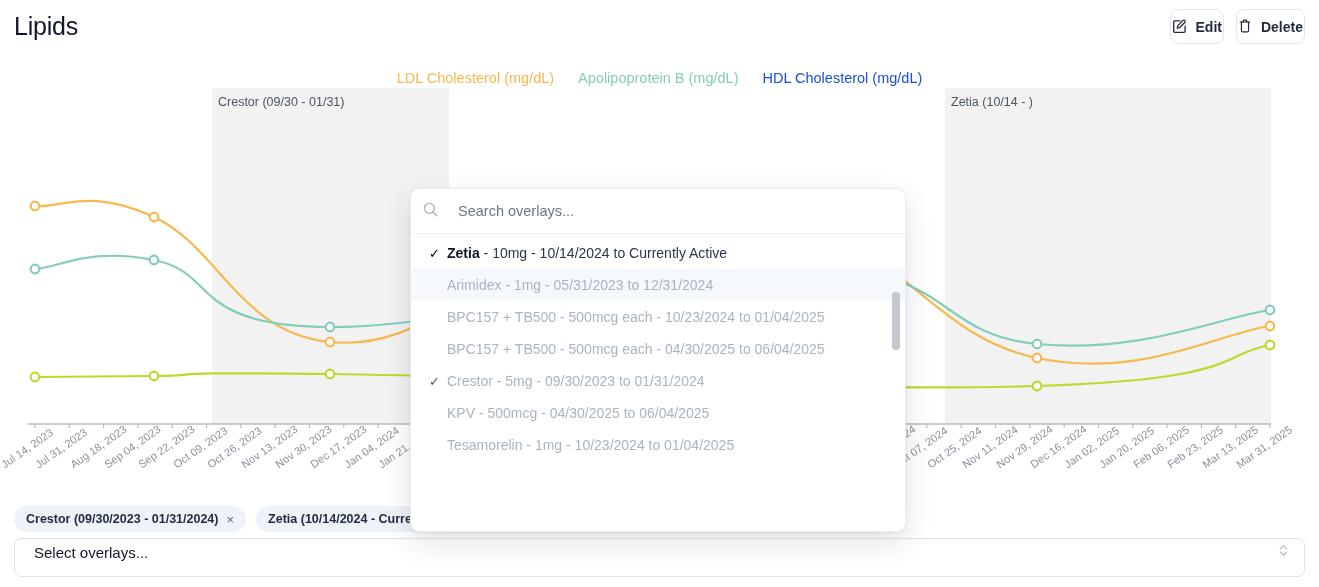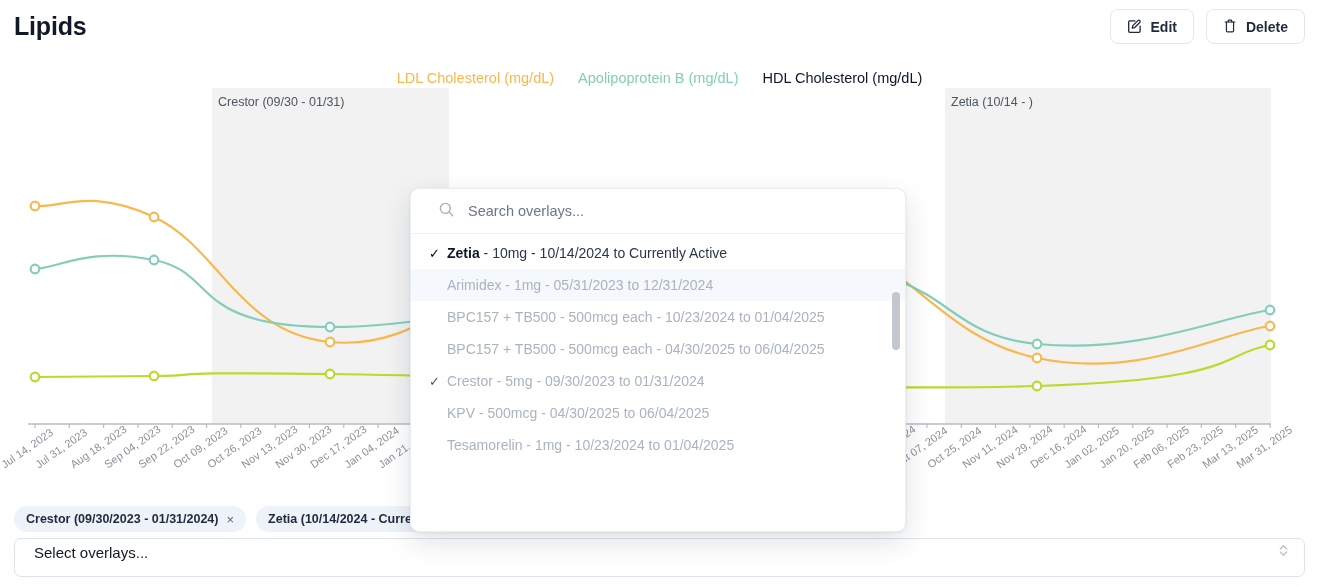--- a/index.html
+++ b/index.html
@@ -7,30 +7,30 @@
     width: 1319px; height: 587px;
     background: #ffffff;
     font-family: "Liberation Sans", sans-serif;
     overflow: hidden;
   }
   #root { position: relative; width: 1319px; height: 587px; }
 
   
   .page-title {
     position: absolute; left: 14px; top: 12px;
-    font-size: 25px; font-weight: 700; color: #111827;
+    font-size: 25px; font-weight: 400; color: #111827;
     letter-spacing: -0.2px;
   }
   .header-actions {
     position: absolute; right: 14px; top: 9px;
     display: flex; gap: 12px;
   }
   .btn {
     display: flex; align-items: center; gap: 9px;
-    height: 35px; padding: 0 16px;
+    height: 35px; padding: 0 1px;
     border: 1px solid #e2e6ee; border-radius: 8px;
     background: #ffffff; cursor: pointer;
     font-size: 14px; font-weight: 700; color: #1f2a3b;
     font-family: "Liberation Sans", sans-serif;
   }
   .btn svg { display: block; }
 
   
   .legend {
     position: absolute; left: 0; right: 0; top: 70px;
@@ -87,22 +87,22 @@
   .dropdown {
     position: absolute; left: 410px; top: 188px;
     width: 496px; height: 344px;
     background: #ffffff;
     border: 1px solid #e9edf4;
     border-radius: 9px;
     box-shadow: 0 10px 28px rgba(18,28,45,0.13), 0 1px 3px rgba(18,28,45,0.07);
     overflow: hidden;
   }
   .dd-search {
-    display: flex; align-items: center; gap: 13px;
-    height: 45px; padding: 0 27px;
+    display: flex; align-items: center; gap: 19px;
+    height: 45px; padding: 0 11px;
     border-bottom: 1px solid #eef1f6;
   }
   .dd-search-icon { color: #aab2bf; display: block; }
   .dd-search-input {
     border: 0; outline: 0; background: transparent;
     font-size: 14.5px; color: #6b7687;
     font-family: "Liberation Sans", sans-serif;
     flex: 1;
   }
   .dd-search-input::placeholder { color: #6b7687; }
@@ -161,21 +161,21 @@
           <path d="M5.1 3.2V2a.9.9 0 0 1 .9-.9h2a.9.9 0 0 1 .9.9v1.2"></path>
         </svg>
       </span>
       <span>Delete</span>
     </button>
   </div>
 
   <div class="legend">
     <span class="legend-item" style="color: rgb(248, 184, 78);">LDL Cholesterol (mg/dL)</span>
     <span class="legend-item" style="color: rgb(132, 205, 187);">Apolipoprotein B (mg/dL)</span>
-    <span class="legend-item" style="color: #0f172a;">HDL Cholesterol (mg/dL)</span>
+    <span class="legend-item" style="color: #1d4ed8;">HDL Cholesterol (mg/dL)</span>
   </div>
 
   <div class="chart-area">
     <svg class="chart-svg" id="chart-svg" width="1319" height="340">
         <rect x="212" y="0" width="237" height="336" fill="#f2f2f2"></rect>
         <rect x="945" y="0" width="326" height="336" fill="#f2f2f2"></rect>
         <path d="M 35 118 C 61.18 120.42, 89.1 99.08, 154 129 C 218.9 158.92000000000002, 239.57999999999998 245.2, 330 254 C 420.42 262.8, 461.38 194.3, 565 169 C 668.62 143.7, 697.16 116.78, 801 139 C 904.84 161.22, 933.8199999999999 248.22, 1037 270 C 1140.18 291.78, 1218.74 245.04, 1270 238" fill="none" stroke="#f8b84e" stroke-width="2.2" stroke-linecap="round" stroke-linejoin="round"></path>
         <path d="M 35 181 C 61.18 179.02, 89.1 159.24, 154 172 C 218.9 184.76, 187.66 237.9, 330 239 C 472.34000000000003 240.1, 645.46 173.26, 801 177 C 956.54 180.74, 933.8199999999999 246.1, 1037 256 C 1140.18 265.9, 1218.74 229.48, 1270 222" fill="none" stroke="#84cdbb" stroke-width="2.2" stroke-linecap="round" stroke-linejoin="round"></path>
         <path d="M 35 289 C 61.18 288.78, 89.1 288.66, 154 288 C 218.9 287.34, 135.74 283.8, 330 286 C 524.26 288.2, 830.2 304.38, 1037 298 C 1243.8 291.62, 1218.74 266.02, 1270 257" fill="none" stroke="#bcd92d" stroke-width="2.2" stroke-linecap="round" stroke-linejoin="round"></path>
         <circle cx="35" cy="118" r="4.3" fill="#ffffff" stroke="#f8b84e" stroke-width="2.2"></circle>

